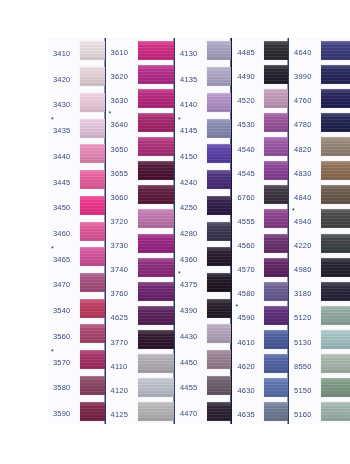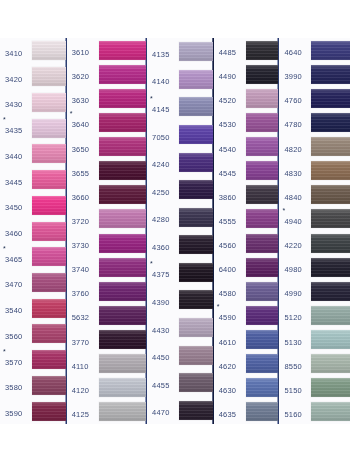--- a/index.html
+++ b/index.html
@@ -19,21 +19,21 @@
     background:#ffffff;
   }
   .column{
     position:relative;
     height:100%;
     display:flex;
     flex-direction:column;
     background:#fbfbfd;
     box-sizing:border-box;
   }
-  .col-0{width:68px;}
+  .col-0{width:68px;margin-left:48px;}
   .col-1{width:82px;}
   .col-2{width:68px;}
   .col-3{width:67px;}
   .col-4{width:72px;}
 
   
   .divider{
     position:absolute;
     top:0; bottom:0;
     width:4px;
@@ -287,21 +287,21 @@
         </div>
       </div>
       <div class="row">
         <div class="code-wrap"><span class="code">3760</span></div>
         <div class="swatch" style="background: rgb(110, 35, 112);">
           <span class="sheen"></span>
           <span class="gloss"></span>
         </div>
       </div>
       <div class="row">
-        <div class="code-wrap"><span class="code">5632</span></div>
+        <div class="code-wrap"><span class="code">4625</span></div>
         <div class="swatch" style="background: rgb(89, 32, 90);">
           <span class="sheen"></span>
           <span class="gloss"></span>
         </div>
       </div>
       <div class="row">
         <div class="code-wrap"><span class="code">3770</span></div>
         <div class="swatch" style="background: rgb(46, 21, 44);">
           <span class="sheen"></span>
           <span class="gloss"></span>
@@ -325,20 +325,27 @@
         <div class="code-wrap"><span class="code">4125</span></div>
         <div class="swatch" style="background: rgb(182, 182, 184);">
           <span class="sheen"></span>
           <span class="gloss"></span>
         </div>
       </div>
     </div>
     <div class="column col-2">
       <div class="divider div-navy" style="right: -2px;"></div>
       <div class="row">
+        <div class="code-wrap"><span class="code">4130</span></div>
+        <div class="swatch" style="background: rgb(169, 165, 196);">
+          <span class="sheen"></span>
+          <span class="gloss"></span>
+        </div>
+      </div>
+      <div class="row">
         <div class="code-wrap"><span class="code">4135</span></div>
         <div class="swatch" style="background: rgb(176, 168, 198);">
           <span class="sheen"></span>
           <span class="gloss"></span>
         </div>
       </div>
       <div class="row">
         <div class="code-wrap"><span class="code">4140</span></div>
         <div class="swatch" style="background: rgb(179, 145, 200);">
           <span class="sheen"></span>
@@ -346,21 +353,21 @@
         </div>
       </div>
       <div class="row">
         <div class="code-wrap"><span class="star">*</span><span class="code">4145</span></div>
         <div class="swatch" style="background: rgb(138, 139, 180);">
           <span class="sheen"></span>
           <span class="gloss"></span>
         </div>
       </div>
       <div class="row">
-        <div class="code-wrap"><span class="code">7050</span></div>
+        <div class="code-wrap"><span class="code">4150</span></div>
         <div class="swatch" style="background: rgb(90, 63, 168);">
           <span class="sheen"></span>
           <span class="gloss"></span>
         </div>
       </div>
       <div class="row">
         <div class="code-wrap"><span class="code">4240</span></div>
         <div class="swatch" style="background: rgb(74, 45, 126);">
           <span class="sheen"></span>
           <span class="gloss"></span>
@@ -468,42 +475,42 @@
         </div>
       </div>
       <div class="row">
         <div class="code-wrap"><span class="code">4545</span></div>
         <div class="swatch" style="background: rgb(138, 66, 150);">
           <span class="sheen"></span>
           <span class="gloss"></span>
         </div>
       </div>
       <div class="row">
-        <div class="code-wrap"><span class="code">3860</span></div>
+        <div class="code-wrap"><span class="code">6760</span></div>
         <div class="swatch" style="background: rgb(59, 51, 64);">
           <span class="sheen"></span>
           <span class="gloss"></span>
         </div>
       </div>
       <div class="row">
         <div class="code-wrap"><span class="code">4555</span></div>
         <div class="swatch" style="background: rgb(139, 63, 140);">
           <span class="sheen"></span>
           <span class="gloss"></span>
         </div>
       </div>
       <div class="row">
         <div class="code-wrap"><span class="code">4560</span></div>
         <div class="swatch" style="background: rgb(107, 48, 112);">
           <span class="sheen"></span>
           <span class="gloss"></span>
         </div>
       </div>
       <div class="row">
-        <div class="code-wrap"><span class="code">6400</span></div>
+        <div class="code-wrap"><span class="code">4570</span></div>
         <div class="swatch" style="background: rgb(95, 34, 99);">
           <span class="sheen"></span>
           <span class="gloss"></span>
         </div>
       </div>
       <div class="row">
         <div class="code-wrap"><span class="code">4580</span></div>
         <div class="swatch" style="background: rgb(106, 93, 148);">
           <span class="sheen"></span>
           <span class="gloss"></span>
@@ -610,21 +617,21 @@
         </div>
       </div>
       <div class="row">
         <div class="code-wrap"><span class="code">4980</span></div>
         <div class="swatch" style="background: rgb(34, 32, 47);">
           <span class="sheen"></span>
           <span class="gloss"></span>
         </div>
       </div>
       <div class="row">
-        <div class="code-wrap"><span class="code">4990</span></div>
+        <div class="code-wrap"><span class="code">3180</span></div>
         <div class="swatch" style="background: rgb(38, 35, 56);">
           <span class="sheen"></span>
           <span class="gloss"></span>
         </div>
       </div>
       <div class="row">
         <div class="code-wrap"><span class="code">5120</span></div>
         <div class="swatch" style="background: rgb(147, 170, 164);">
           <span class="sheen"></span>
           <span class="gloss"></span>

